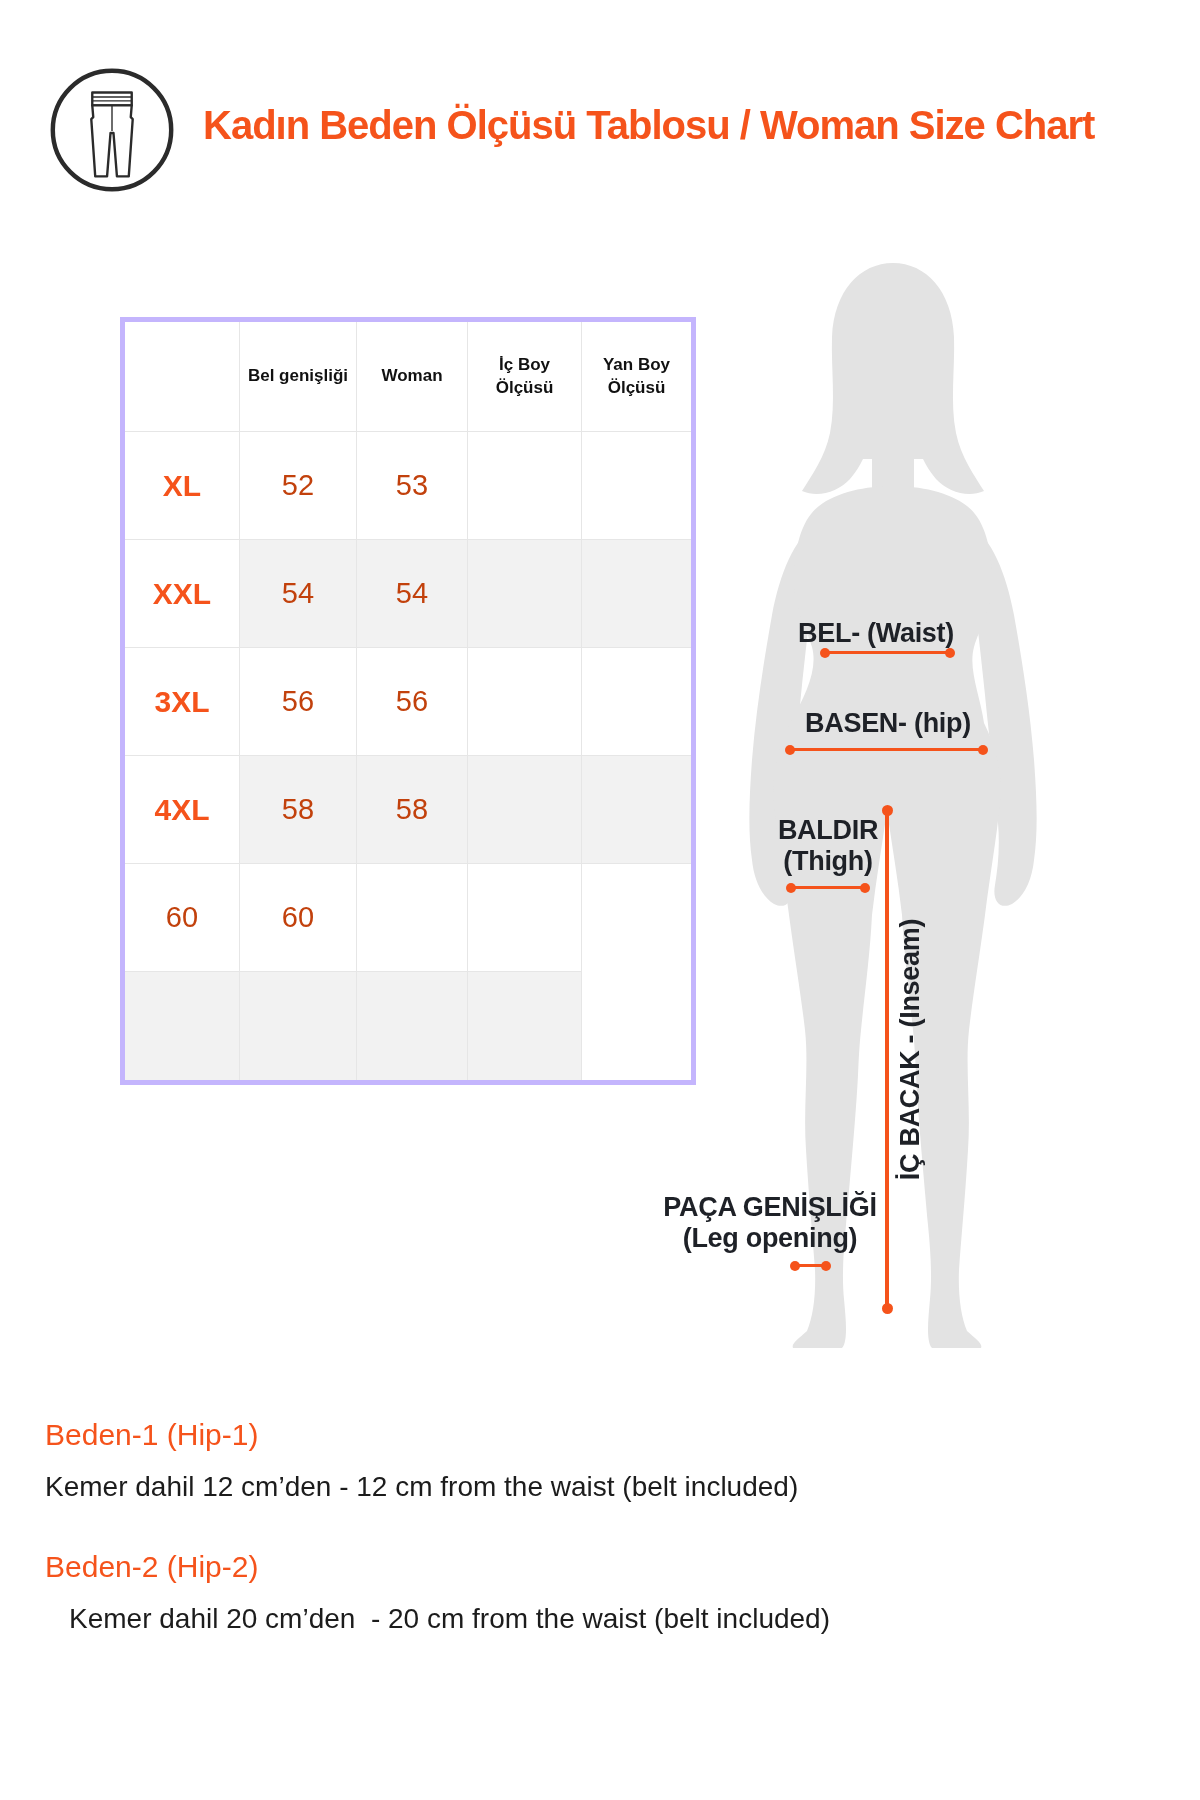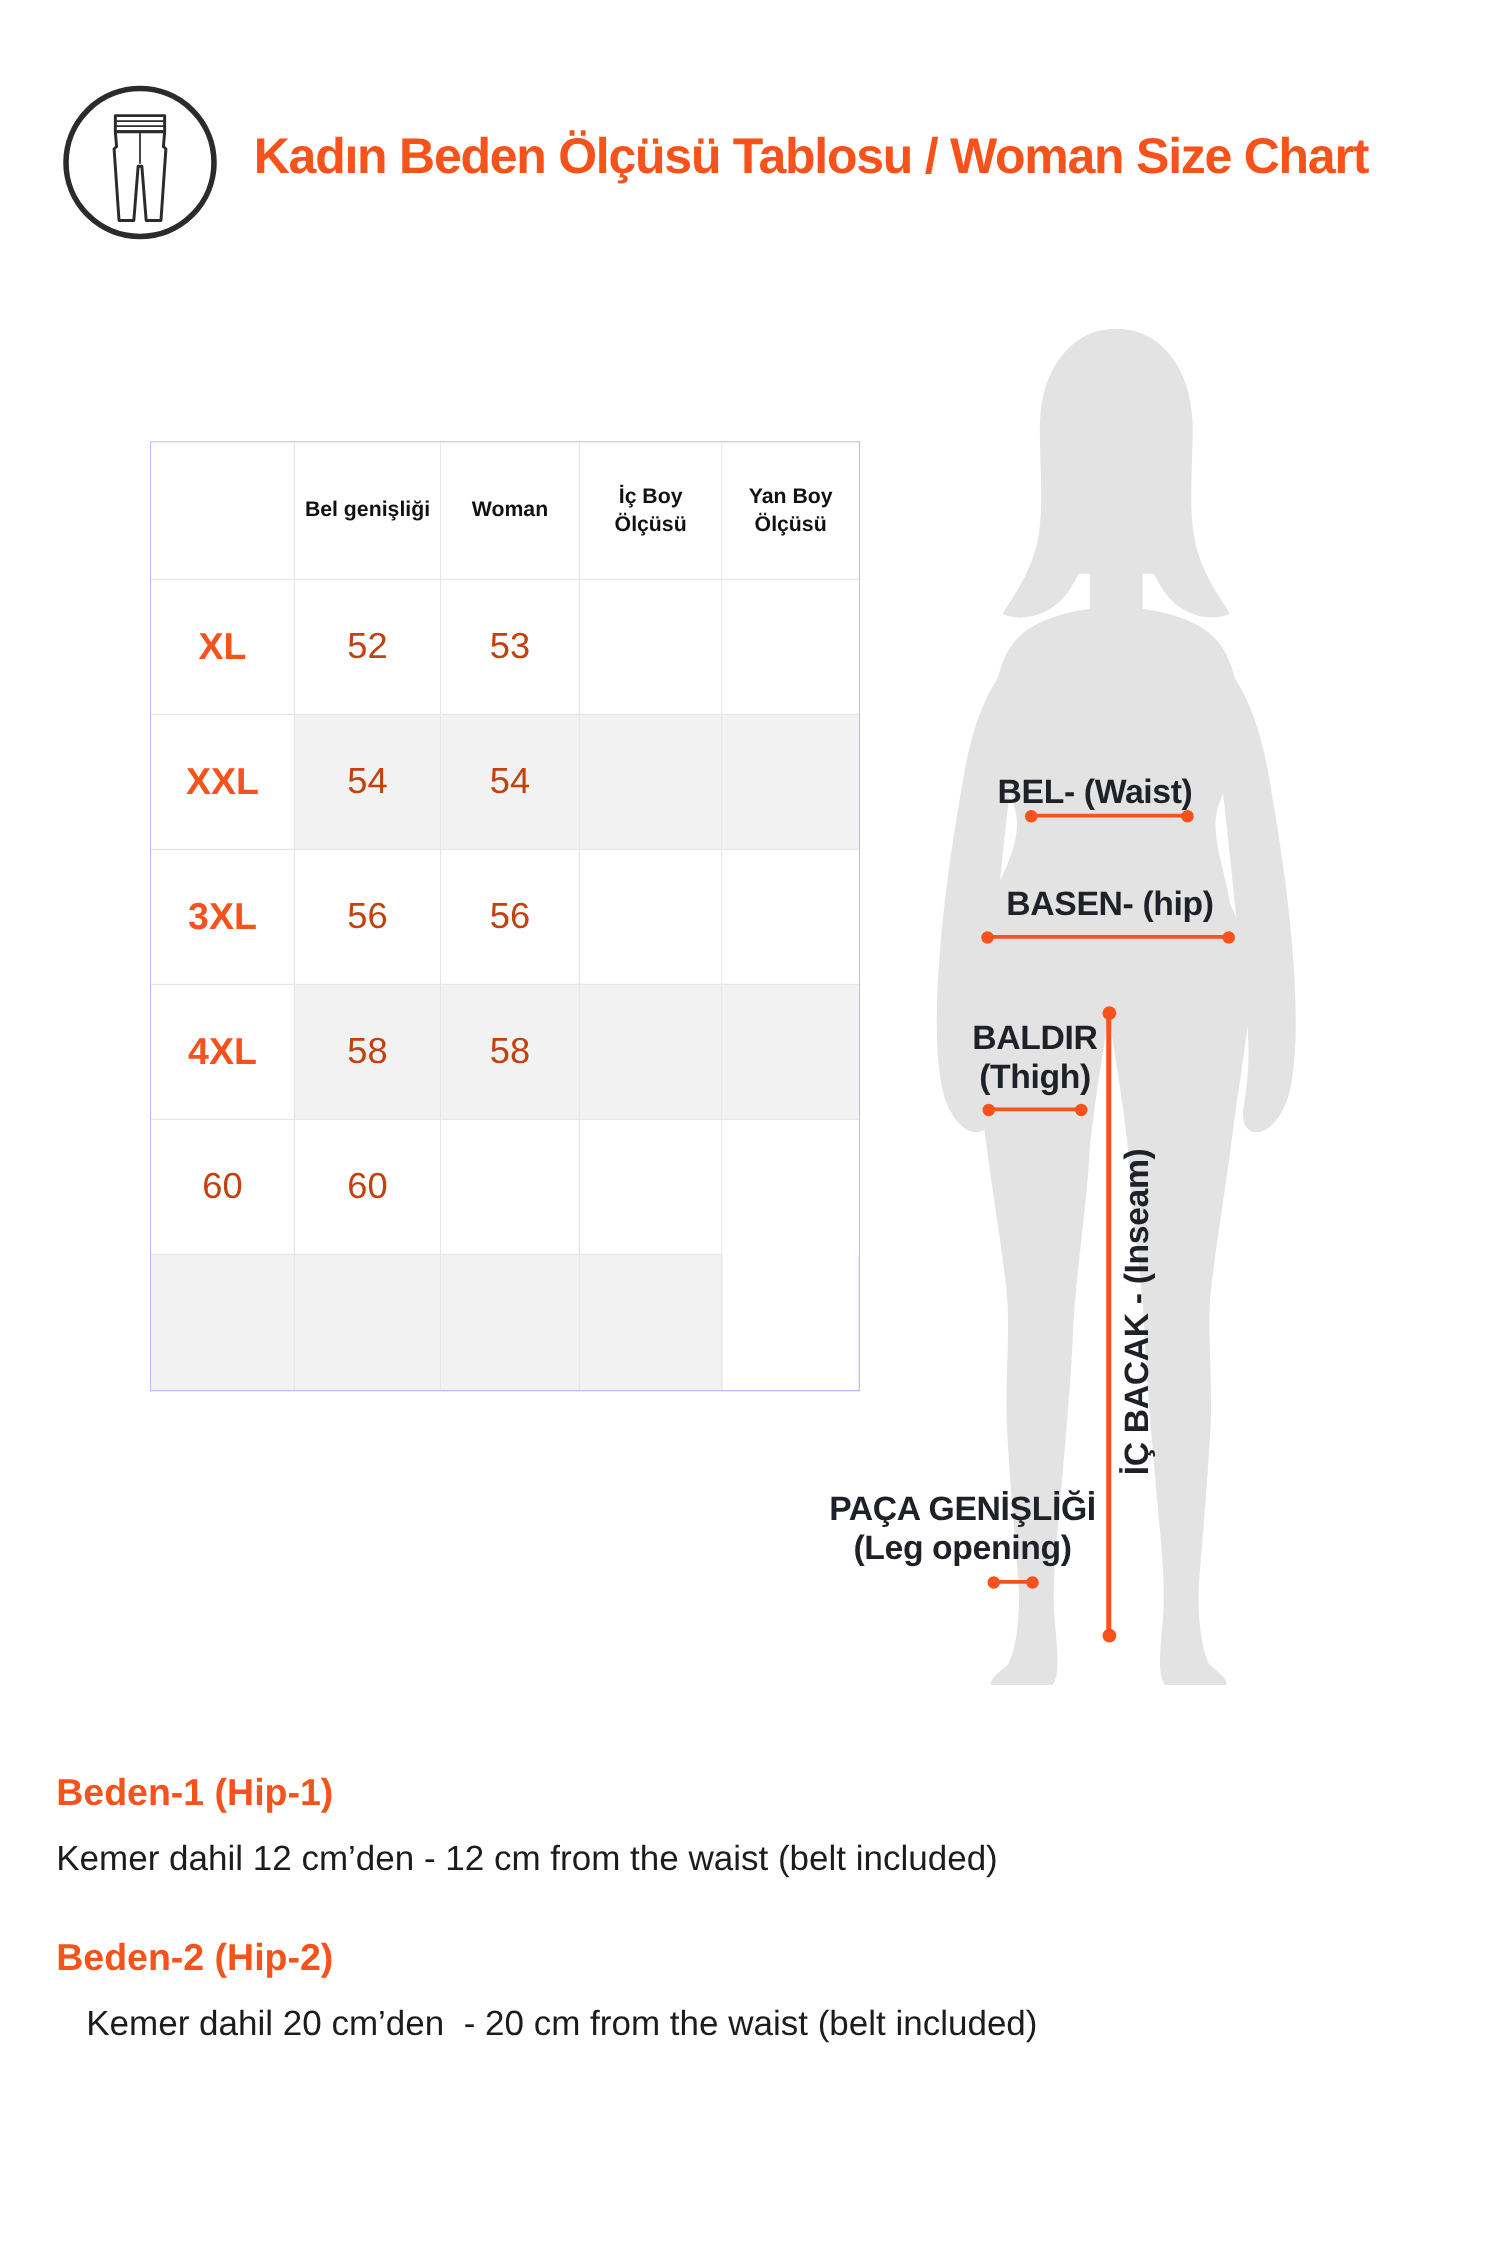--- a/index.html
+++ b/index.html
@@ -21,23 +21,22 @@
     font-size:40px;font-weight:bold;letter-spacing:-1px;color:var(--accent);
     white-space:nowrap;
   }
 
   
   .size-table{
     position:absolute;left:120px;top:317px;
     display:grid;
     grid-template-columns:115px 117px 111px 114px 109px;
     grid-template-rows:110px repeat(6,108px);
-    border:1px solid #c4b5fd;
+    border:5px solid #c4b5fd;
     background:#fff;
-    margin-top:36px;
   }
   .cell{
     border-right:1px solid var(--border);
     border-bottom:1px solid var(--border);
     display:flex;align-items:center;justify-content:center;
     text-align:center;background:#fff;white-space:pre-line;
   }
   .cell:nth-child(5n){border-right:none;}
   .cell:nth-last-child(-n+5){border-bottom:none;}
   .cell.head{font-weight:bold;font-size:17px;color:#111;line-height:1.3;}
@@ -74,21 +73,21 @@
   #hip-line{left:788px;top:748px;width:197px;}
   #thigh-label{left:728px;top:815px;width:200px;}
   #thigh-line{left:789px;top:886px;width:78px;}
   #inseam-line{left:885px;top:809px;height:501px;}
   #inseam-label{left:750px;top:1034px;width:320px;transform:rotate(-90deg);}
   #legopen-label{left:618px;top:1192px;width:304px;}
   #legopen-line{left:793px;top:1264px;width:35px;}
 
   
   .note-heading{
-    position:absolute;left:45px;font-size:30px;font-weight:bold;color:var(--accent);
+    position:absolute;left:45px;font-size:30px;font-weight:normal;color:var(--accent);
   }
   .note-body{
     position:absolute;left:45px;font-size:28px;color:var(--dark);white-space:pre;
   }
   #note1-heading{top:1418px;}
   #note1-body{top:1471px;}
   #note2-heading{top:1550px;}
   #note2-body{top:1603px;margin-left:24px;}
 </style>
 </head>

